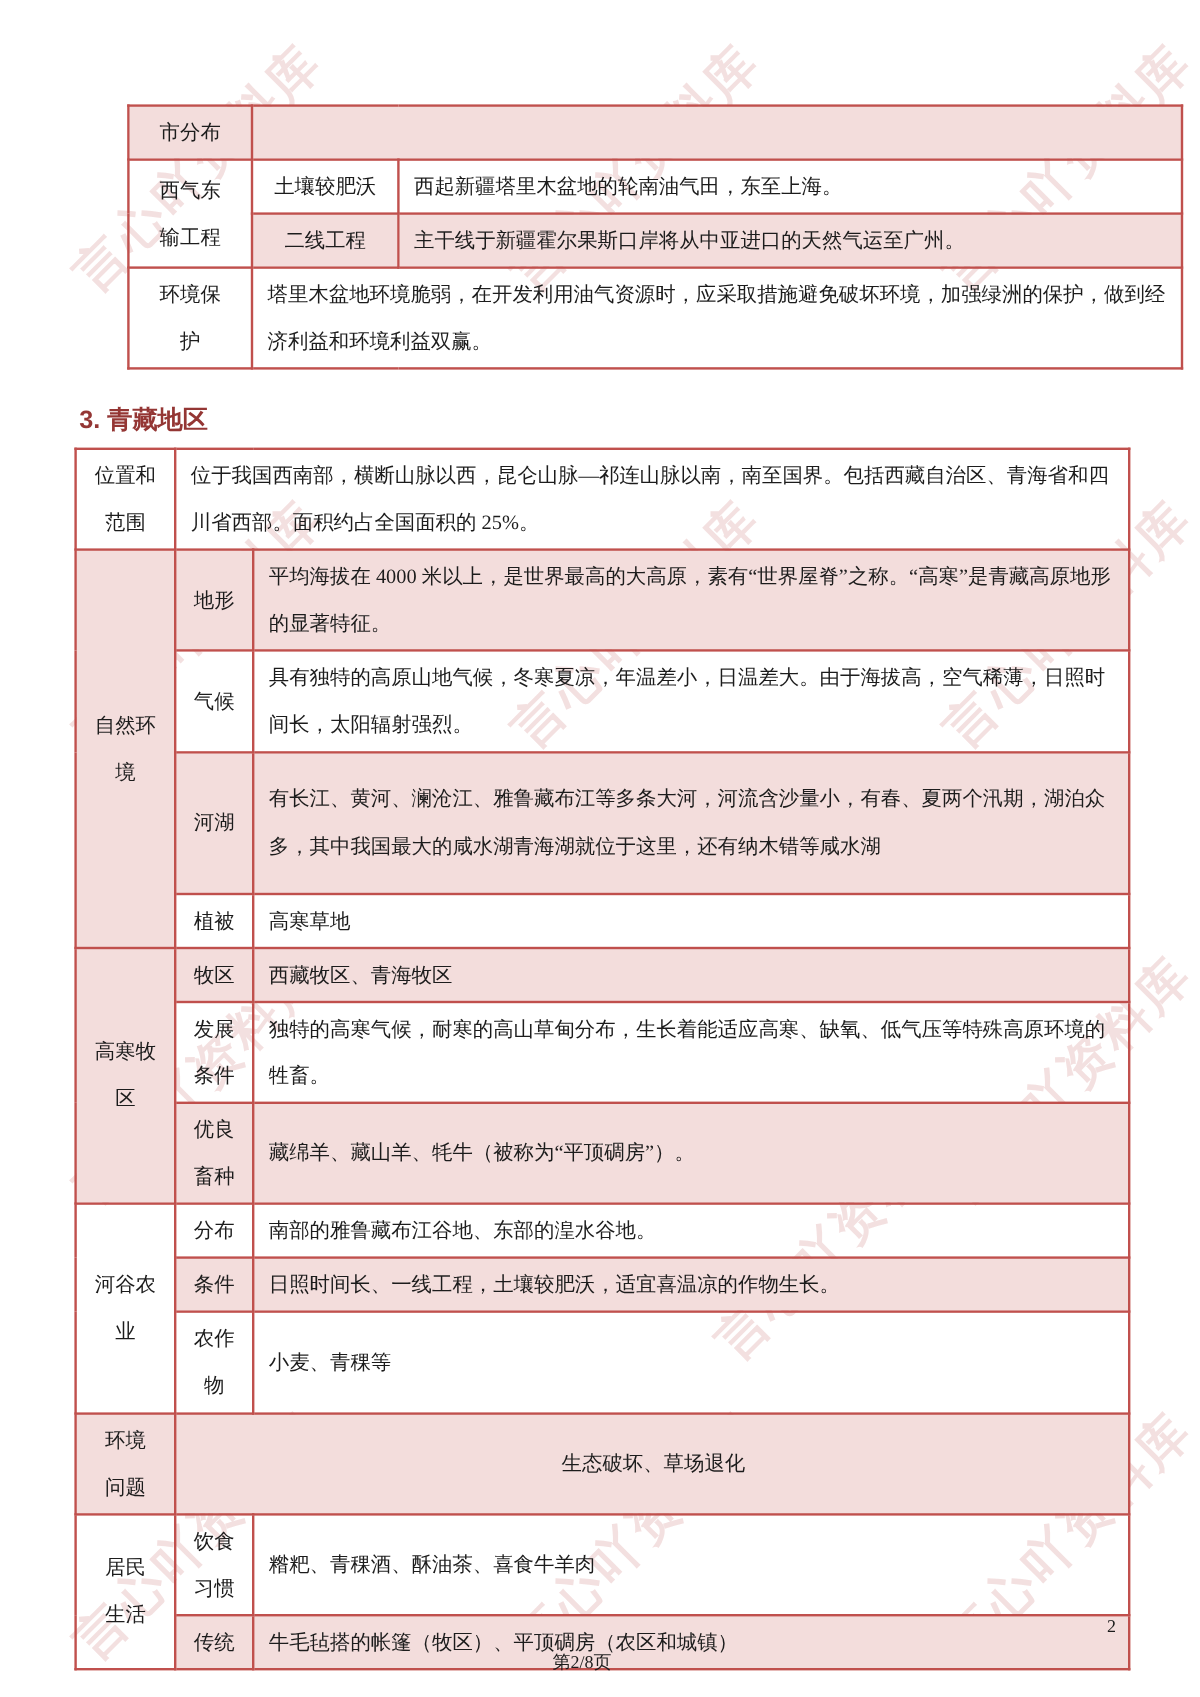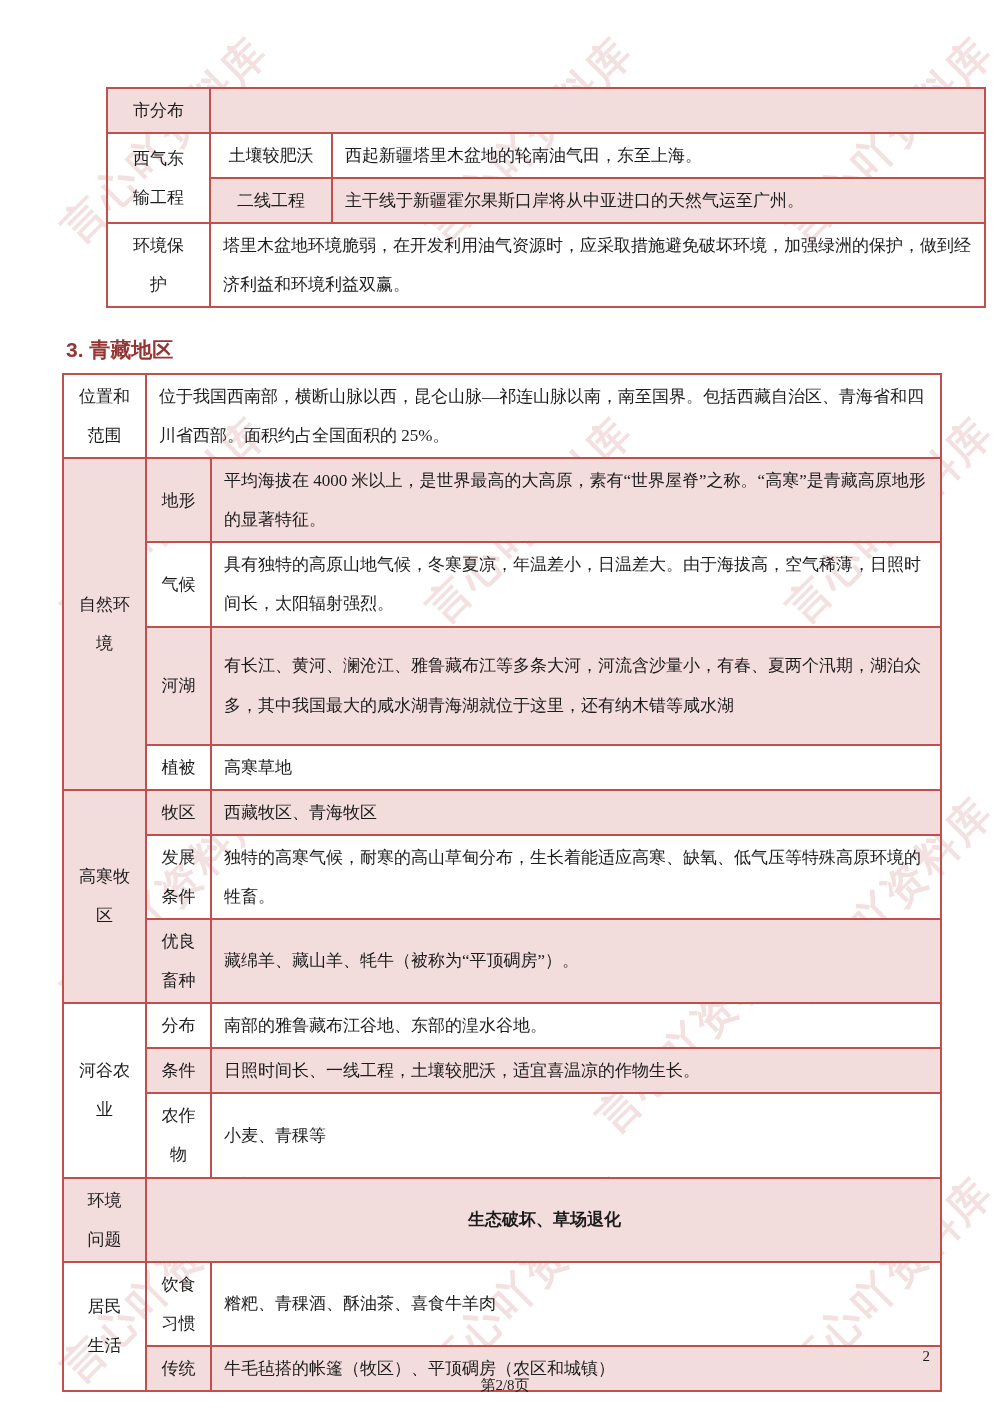--- a/index.html
+++ b/index.html
@@ -20,36 +20,36 @@
     position:absolute; left:62px; width:878px;
     border-collapse:collapse; table-layout:fixed; z-index:1;
     font-size:17px;
   }
   td {
     border:2px solid var(--border); vertical-align:middle;
     line-height:2.3; padding:2px 6px; overflow:hidden;
   }
   td.lab { text-align:center; white-space:pre-line; padding:2px 2px; }
   td.txt { text-align:left; padding:2px 10px 2px 12px; }
-  td.center { text-align:center;font-weight:bold; }
+  td.center { text-align:center; }
   .pink { background:var(--pink); }
   #tbl1 { top:87px;margin-left:44px; }
   #sec-heading {
     position:absolute; left:66px; top:336px; z-index:1;
     font-family:"Liberation Sans","DejaVu Sans",sans-serif;
     font-weight:bold; font-size:21px; color:var(--heading);
   }
   #tbl2 { top:373px; }
   .page-corner {
     position:absolute; top:1348px; left:890px; width:40px; text-align:right;
     font-size:15px; z-index:1;
   }
   .footer-center {
     position:absolute; top:1376px; left:0; width:970px; text-align:center;
-    font-size:15px; z-index:1;padding-left:20px;
+    font-size:15px; z-index:1;
   }
 </style>
 </head>
 <body>
 
 <div class="page" style="--border: #c0504d; --pink: #f3dddc; --heading: #943634;">
 
   <table id="tbl1">
     <colgroup>
         <col style="width:103px">

